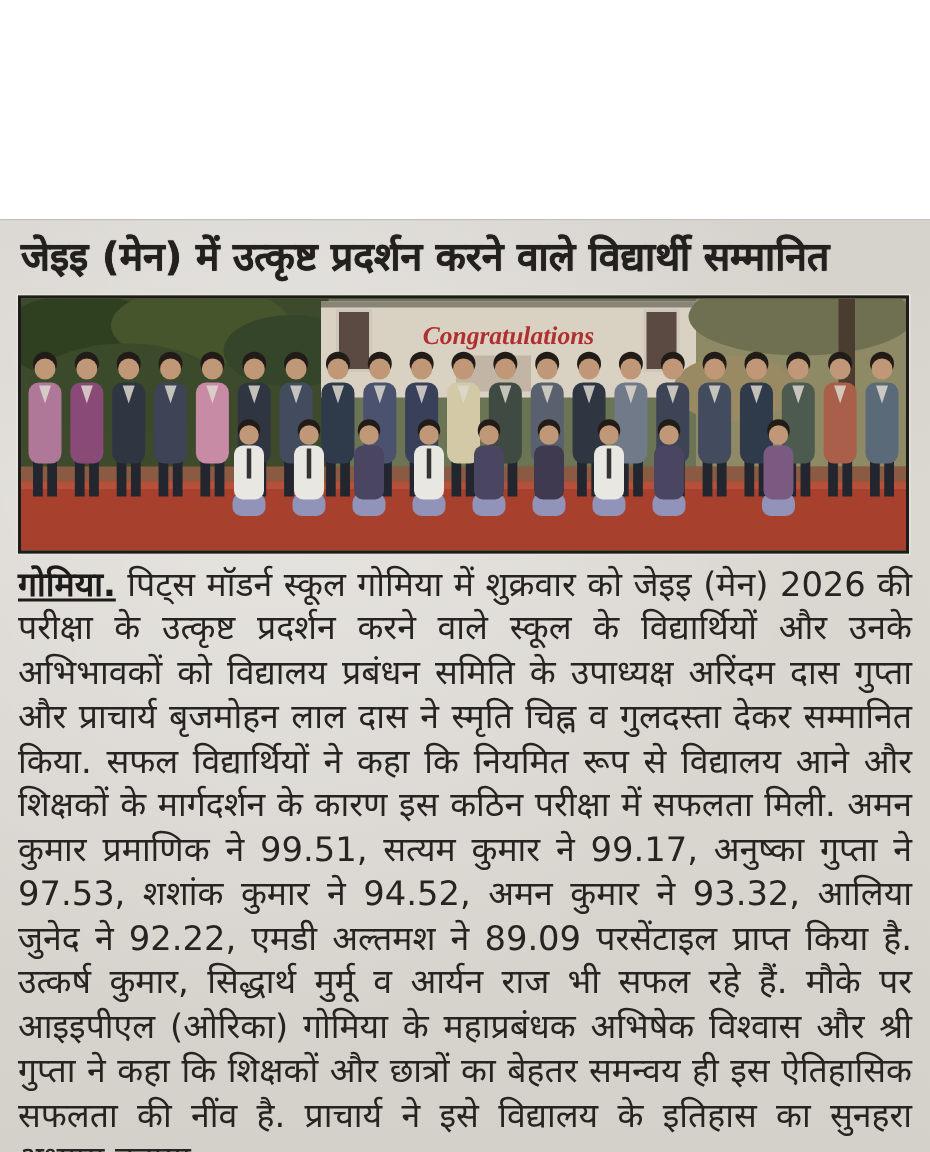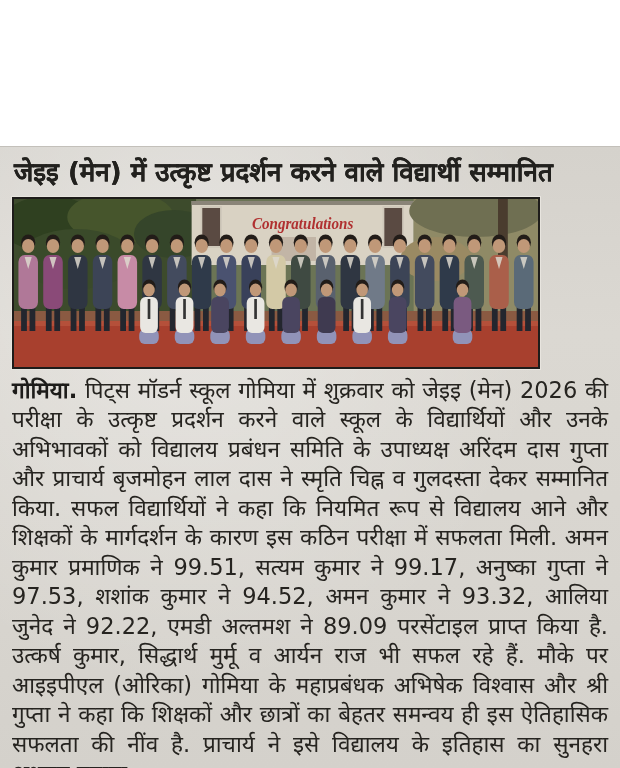--- a/index.html
+++ b/index.html
@@ -40,32 +40,32 @@
     border-top: 1px solid #c3c0ba;
     padding: 9px 12px 0 12px;
   }
   .headline {
     font-size: 26px; line-height: 1.3; font-weight: 900; color: #22211e;
     font-family: "DejaVu Sans", "Liberation Sans", sans-serif;
     margin: 0 0 7px 2px; white-space: nowrap;
     text-shadow: 0 0 0.5px #22211e;
   }
   .photo-frame {
-    width: 528px; height: 172px; border: 2px solid #1e1c1a;
+    width: 594px; height: 172px; border: 2px solid #1e1c1a;
     background: #6b7455; overflow: hidden; box-shadow: 0 0 0 1px #e8e5df;
   }
   .photo-frame svg { display: block; width: 100%; height: 100%; }
 
   .article {
     margin-top: 7px;
     font-size: 22.5px; line-height: 29.5px; color: #262420;
     text-align: justify;
     font-family: "DejaVu Sans", "Liberation Sans", sans-serif;
   }
-  .article .dateline { font-weight: 900; color: #1d1c1a; }
+  .article .dateline { font-weight: 900; color: #1d1c1a; text-decoration: underline; }
 </style>
 </head>
 <body>
 
 <div class="page">
 
 
   <section class="clipping">
     <h1 class="headline">जेइइ (मेन) में उत्कृष्ट प्रदर्शन करने वाले विद्यार्थी सम्मानित</h1>
 

